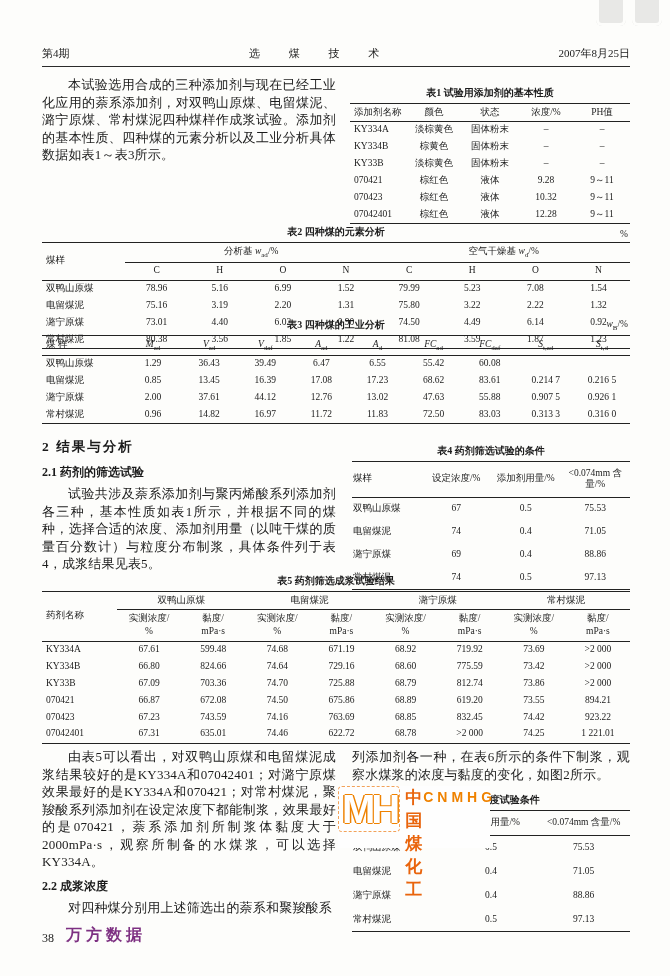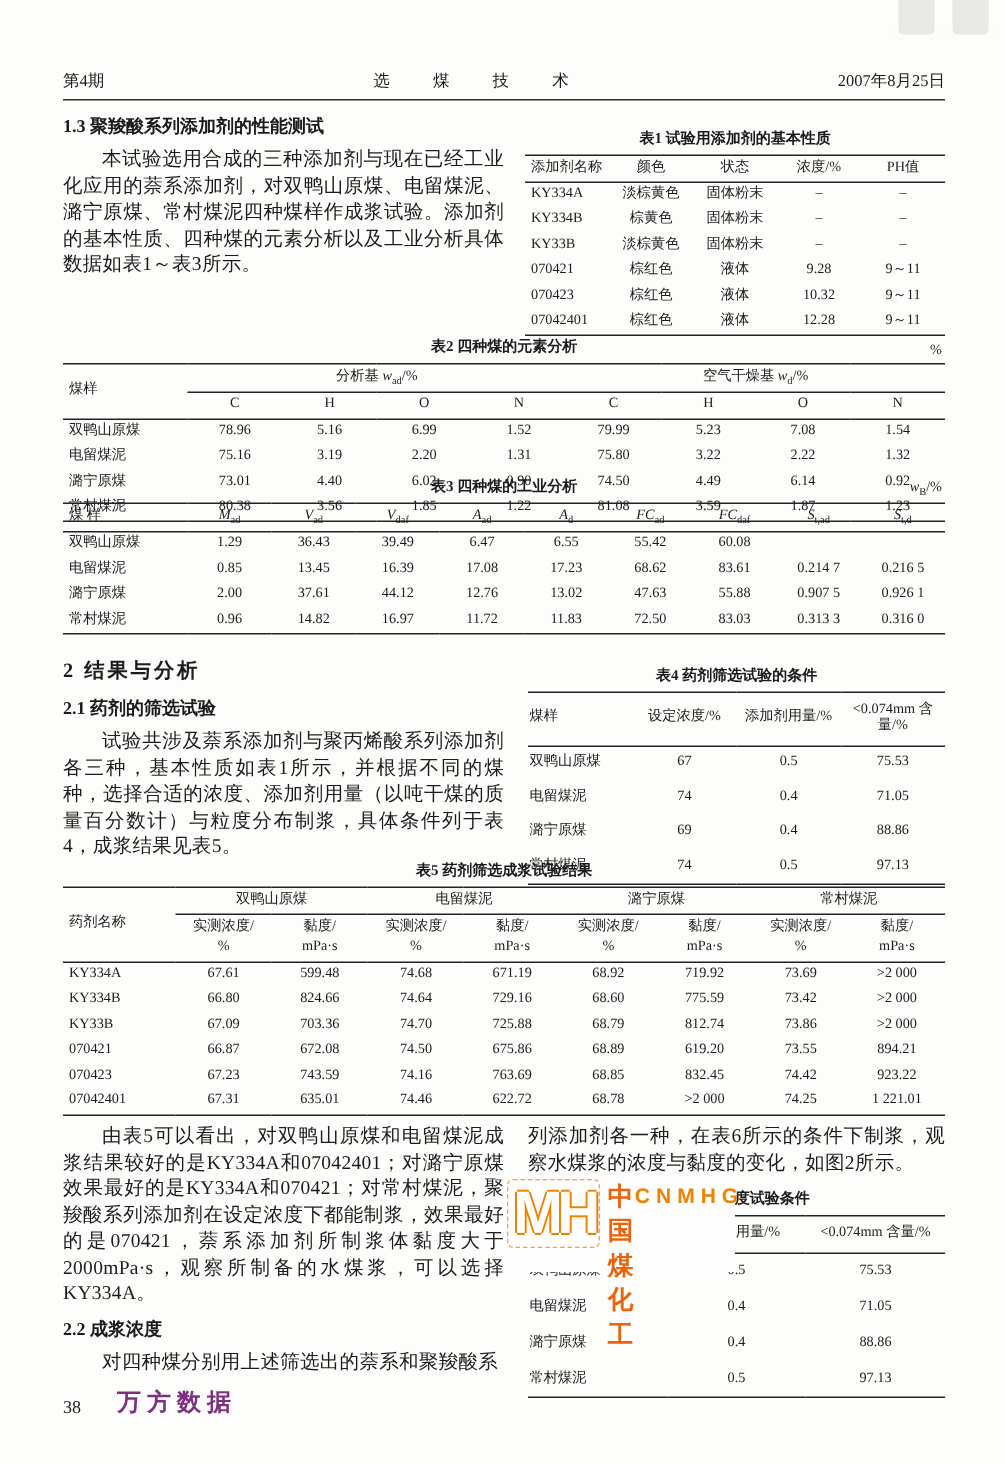--- a/index.html
+++ b/index.html
@@ -43,21 +43,21 @@
       color:#fff;letter-spacing:-4px;
       text-shadow:-1.4px 0 #ef8200,1.4px 0 #ef8200,0 -1.4px #ef8200,0 1.4px #ef8200;}
   .wm-right{display:flex;flex-direction:row;align-items:flex-start;}
   .wm-cn{font-family:"Liberation Sans",sans-serif;font-size:17px;font-weight:bold;color:#e9640c;letter-spacing:1px;}
   .wm-en{font-family:"Liberation Sans",sans-serif;font-size:14px;font-weight:bold;color:#ef8200;letter-spacing:4px;margin-top:3px;}
   
   .corner{position:absolute;right:8px;top:-12px;display:flex;gap:6px;opacity:.5;z-index:2;}
   .csq{width:30px;height:38px;border-radius:6px;background:#d4d4d2;
        box-shadow:inset 0 0 0 3px #fdfdfb, inset 0 0 0 6px #d4d4d2;}
   
-  .footer{position:absolute;left:42px;top:925px;display:flex;align-items:flex-end;gap:24px;}
+  .footer{position:absolute;left:42px;top:925px;display:flex;align-items:flex-end;gap:12px;}
   .pgnum{font-size:12px;}
   .wanfang{font-family:"Liberation Sans",sans-serif;font-size:16px;font-weight:bold;
        color:#701a75;letter-spacing:4px;opacity:.9;}
   i{font-style:italic;}
 </style>
 </head>
 <body>
 
 <div class="page">
 
@@ -66,21 +66,20 @@
     <div class="csq"></div>
   </div>
 
   <div class="abs hdr">
     <span>第4期</span>
     <span class="journal">选 煤 技 术</span>
     <span>2007年8月25日</span>
   </div>
 
   <div class="abs" style="left:42px;top:76px;width:294px;">
-    <div class="h2">1.3  聚羧酸系列添加剂的性能测试</div>
     <p class="para">本试验选用合成的三种添加剂与现在已经工业化应用的萘系添加剂，对双鸭山原煤、电留煤泥、潞宁原煤、常村煤泥四种煤样作成浆试验。添加剂的基本性质、四种煤的元素分析以及工业分析具体数据如表1～表3所示。</p>
   </div>
 
   <div class="abs" style="left:350px;top:82px;width:280px;">
     <div class="tcapline"><span class="tcap">表1  试验用添加剂的基本性质</span></div>
     <table class="sci">
       <thead>
         <tr>
           <th class="c1 hb">添加剂名称</th>
           <th class="hb">颜色</th>

